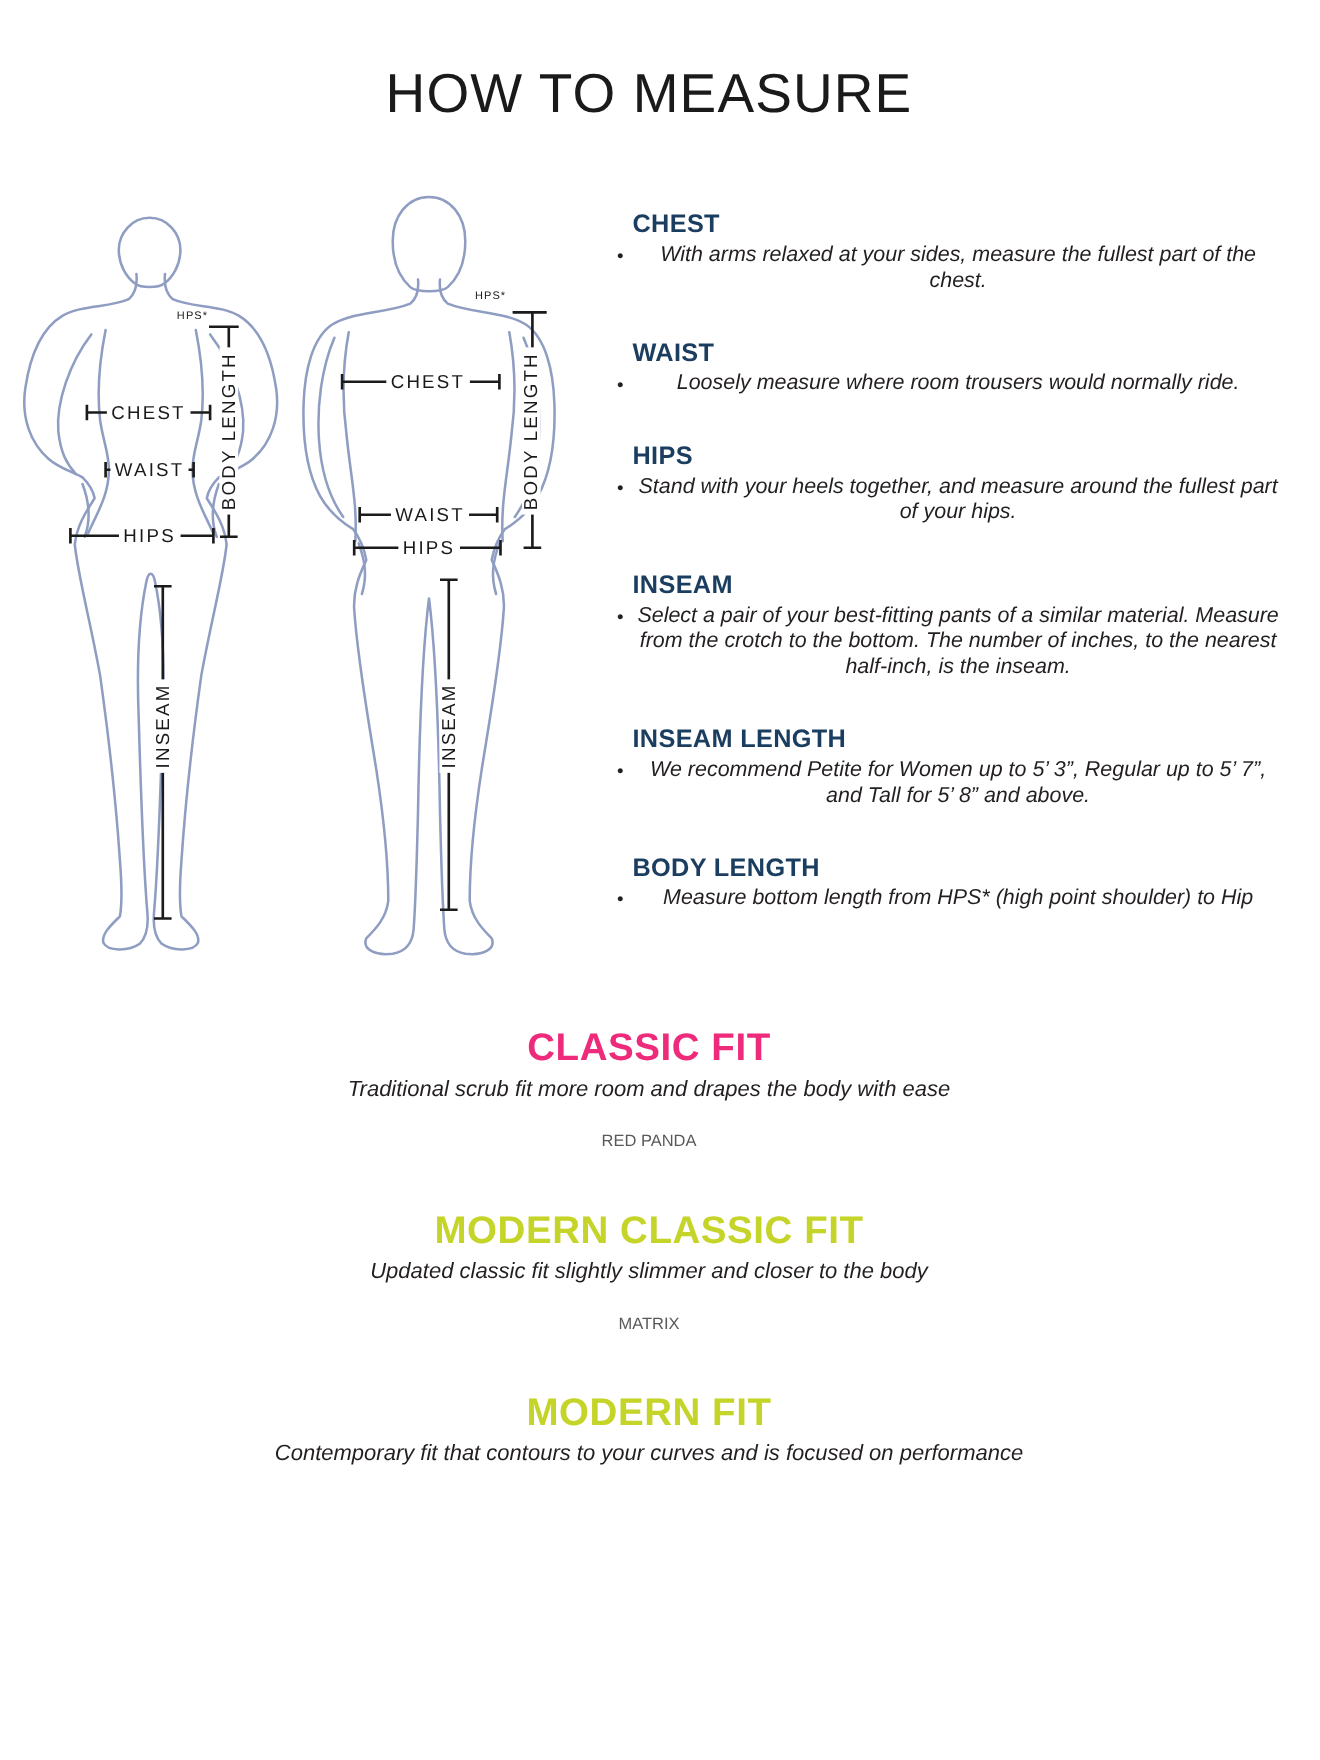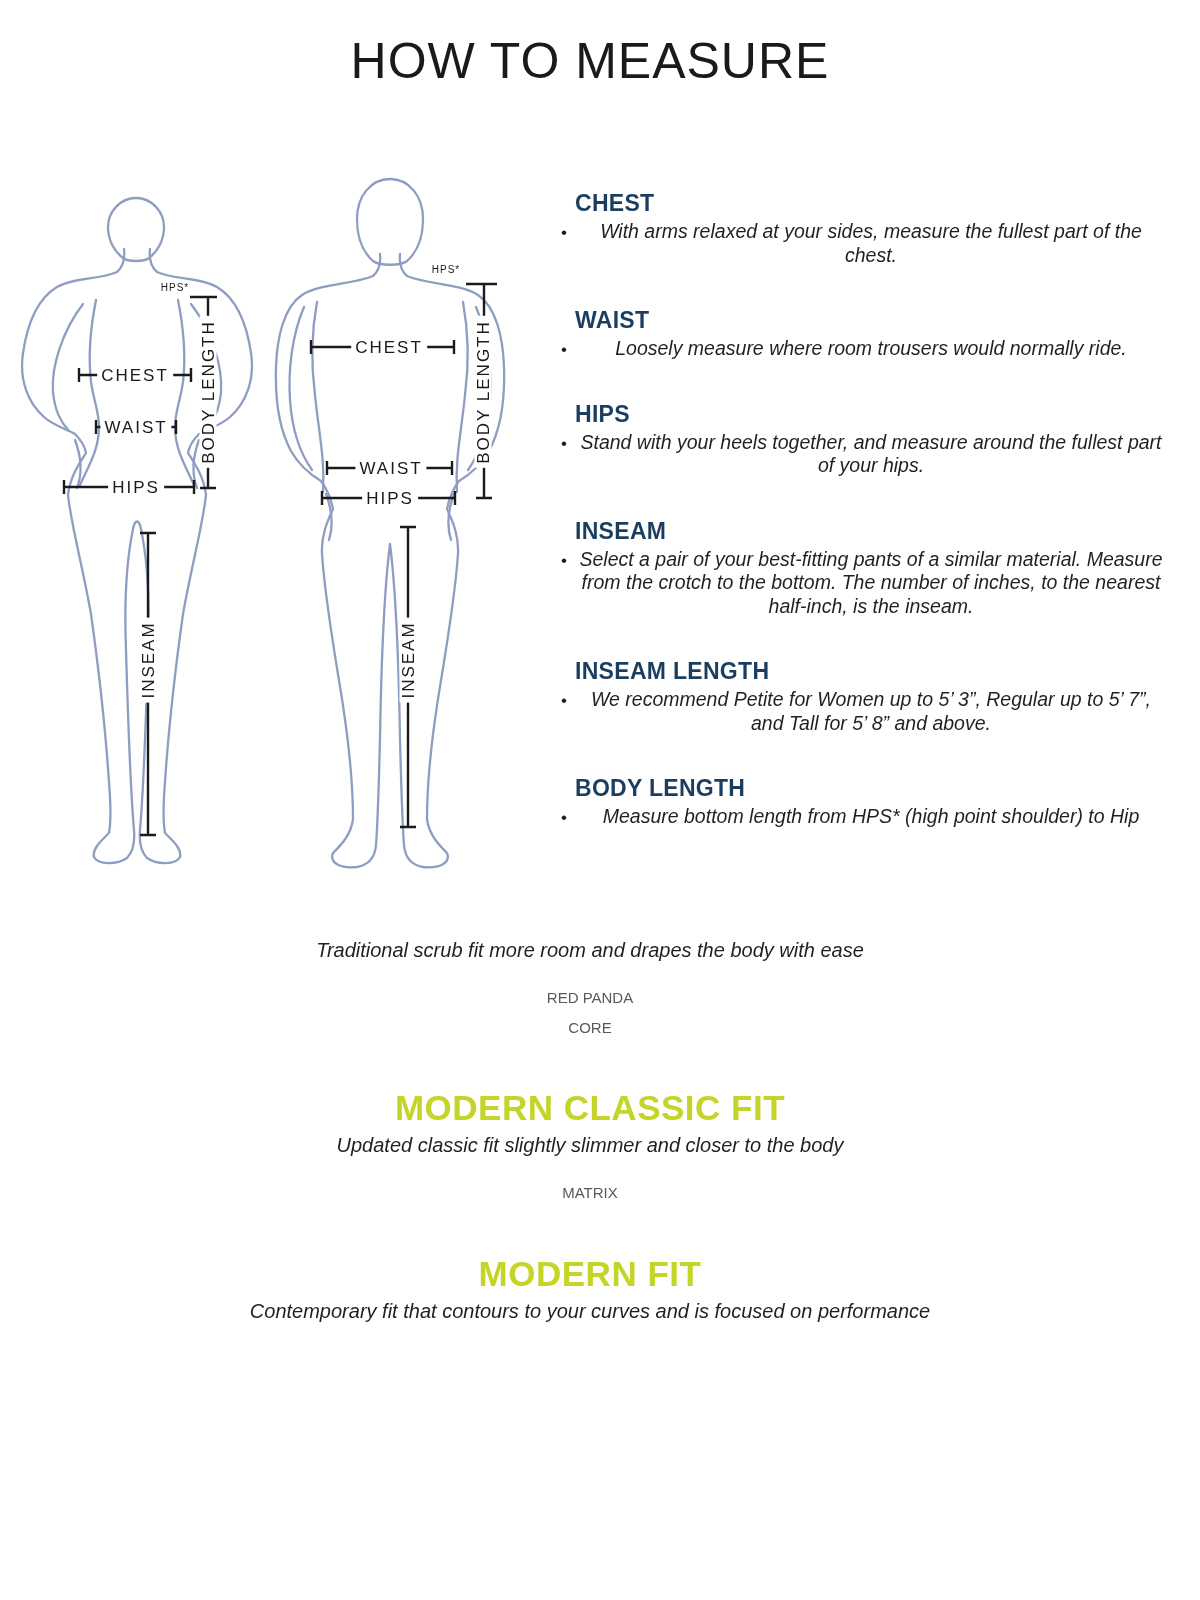--- a/index.html
+++ b/index.html
@@ -1,21 +1,21 @@
 <!DOCTYPE html>
 <html><head>
 <meta charset="utf-8">
 <style>
   html,body { margin:0; padding:0; background:#ffffff; }
   .page {
     position:relative; width:1200px; height:1600px; background:#ffffff;
     font-family:"Liberation Sans", sans-serif; overflow:hidden; color:#231f20;
   }
   .title {
-    position:absolute; top:32px; left:0; width:1180px; text-align:center;
+    position:absolute; top:56px; left:0; width:1180px; text-align:center;
     font-size:50px; font-weight:400; letter-spacing:1px; color:#1a1a1a;
   }
   .diagram-svg { position:absolute; top:0; left:0; }
   .diagram-label {
     position:absolute; transform:translate(-50%,-50%);
     background:#ffffff; padding:0 4px; font-size:17px; letter-spacing:2px;
     color:#1a1a1a; white-space:nowrap; line-height:1;
   }
   .diagram-label.vertical { transform:translate(-50%,-50%) rotate(-90deg); }
   .diagram-label.hps { background:transparent; font-size:10px; letter-spacing:1px; padding:0; }
@@ -136,24 +136,24 @@
     <div class="inst-section">
       <h3 class="inst-heading">BODY LENGTH</h3>
       <ul class="inst-bullets">
         <li>Measure bottom length from HPS* (high point shoulder) to Hip</li>
       </ul>
     </div>
   </div>
 
   <div class="fits">
     <div class="fit">
+      <h2 class="fit-name" style="color: rgb(238, 42, 123);">CLASSIC FIT</h2>
       <p class="fit-desc">Traditional scrub fit more room and drapes the body with ease</p>
       <ul class="fit-brands">
         <li>RED PANDA</li>
-        <li>CORE</li>
       </ul>
     </div>
     <div class="fit">
       <h2 class="fit-name" style="color: rgb(197, 212, 40);">MODERN CLASSIC FIT</h2>
       <p class="fit-desc">Updated classic fit slightly slimmer and closer to the body</p>
       <ul class="fit-brands">
         <li>MATRIX</li>
       </ul>
     </div>
     <div class="fit">

